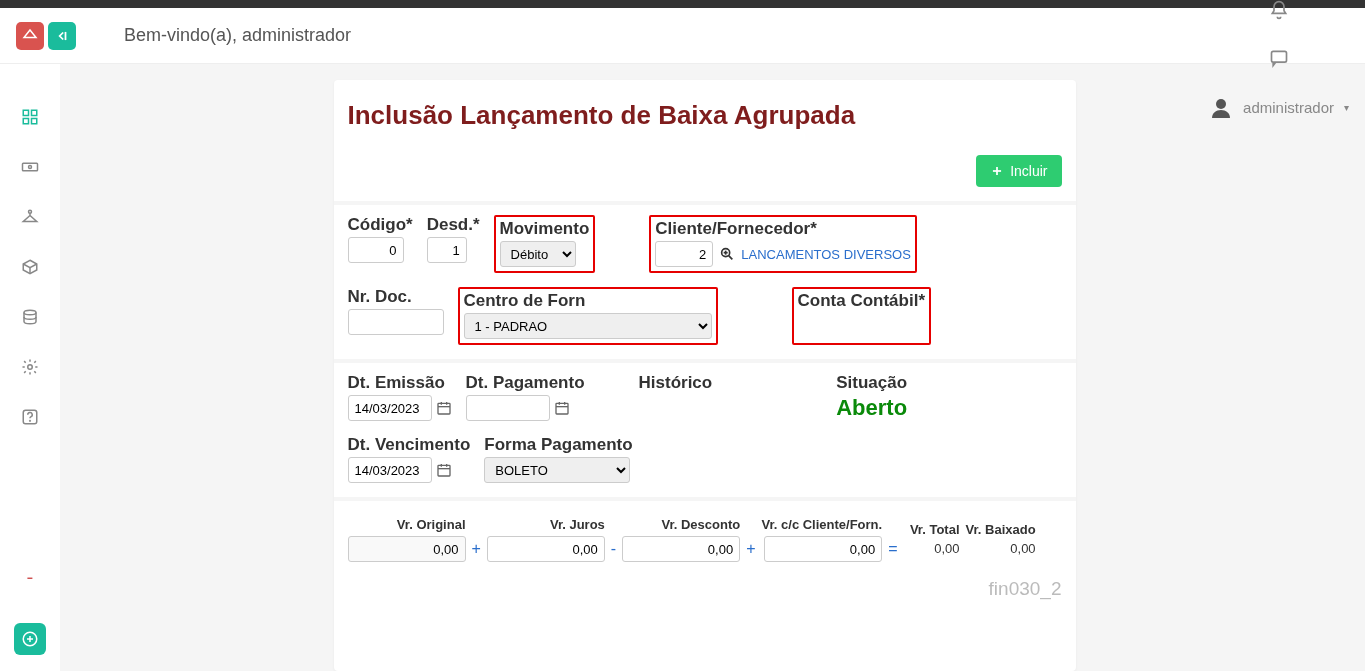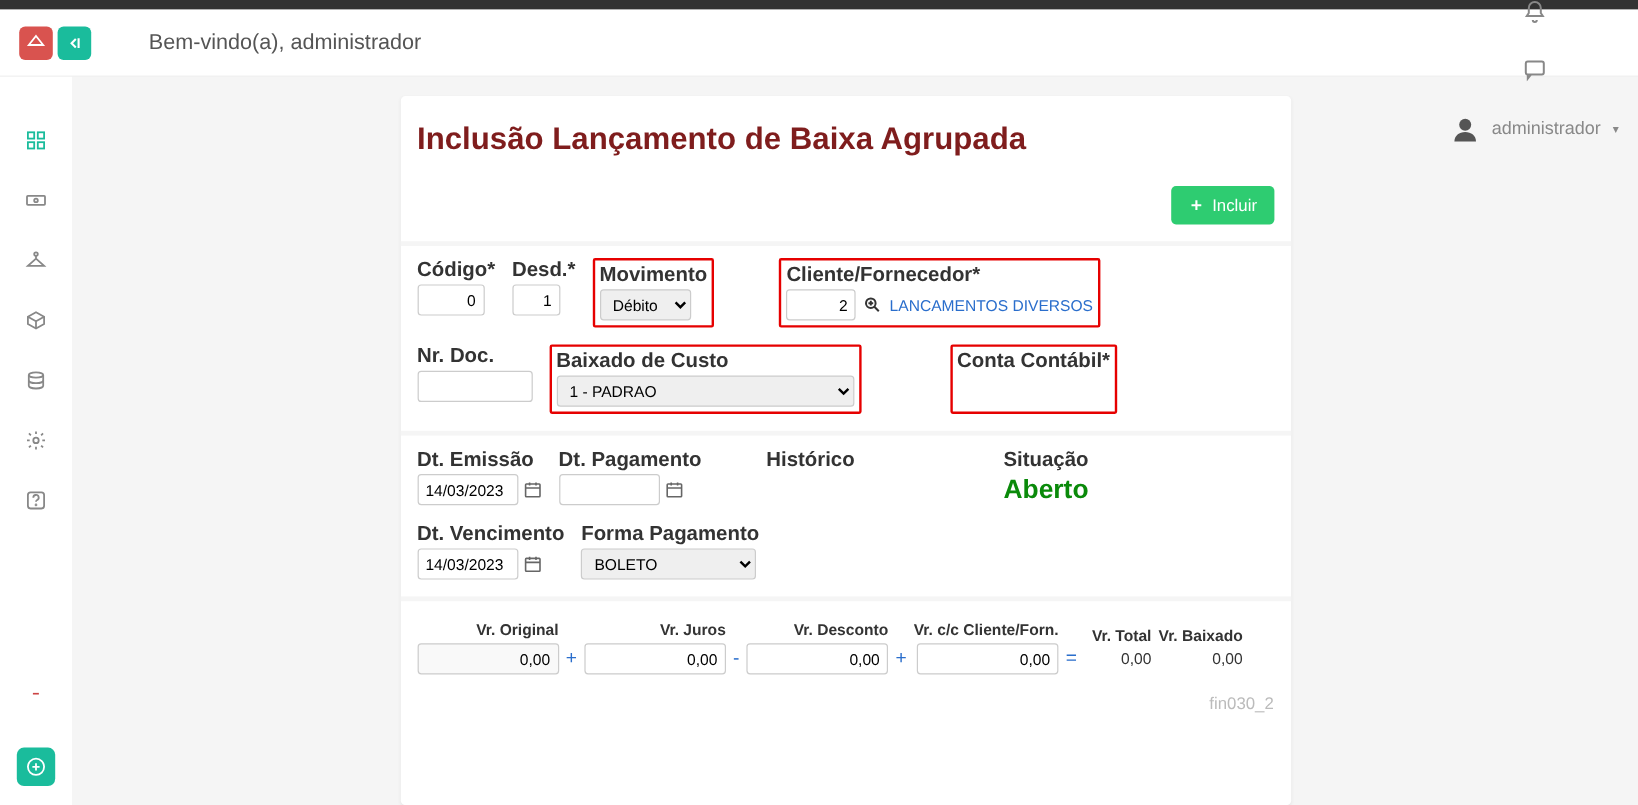--- a/index.html
+++ b/index.html
@@ -38,21 +38,21 @@
     .search-btn { background: none; border: none; cursor: pointer; padding: 0; }
     .date-wrap { display: flex; align-items: center; gap: 4px; }
     .cal-icon { width: 16px; height: 16px; color: #666; cursor: pointer; }
     .status-open { color: #0a8a0a; font-size: 22px; font-weight: bold; }
     .totals-row { display: flex; align-items: flex-end; gap: 6px; padding-top: 6px; }
     .total-col { display: flex; flex-direction: column; align-items: flex-end; }
     .total-col label { font-size: 13px; font-weight: bold; color: #333; margin-bottom: 4px; }
     .total-col input { width: 118px; text-align: right; border: 1px solid #ccc; border-radius: 3px; padding: 4px 6px; font-size: 13px; height: 26px; }
     .op { font-size: 16px; color: #2a6ecc; padding-bottom: 4px; }
     .total-static { font-size: 13px; color: #333; padding-bottom: 6px; min-width: 56px; text-align: right; }
-    .footer-id { text-align: right; color: #bbb; font-size: 14px; margin-top: 16px; }
+    .footer-id { text-align: right; color: #bbb; font-size: 19px; margin-top: 16px; }
     .input-bg-light { background: #f9f9f9; }
     svg { display: block; }
   </style>
 </head>
 <body>
 
 <div class="topbar"></div>
 <div class="header">
   <div class="logo-group">
     <div class="logo-box logo-red">
@@ -209,21 +209,21 @@
         </div>
       </div>
 
       <div class="form-row">
         <div class="field">
           <label>Nr. Doc.</label>
           <input type="text" style="width: 96px;" value="">
         </div>
         <div class="highlight-red">
           <div class="field">
-            <label>Baixado de Custo</label>
+            <label>Centro de Forn</label>
             <select style="width:248px">
               <option>1 - PADRAO</option>
             </select>
           </div>
         </div>
         <div class="highlight-red" style="margin-left:60px">
           <div class="field">
             <label>Conta Contábil*</label>
           </div>
         </div>

